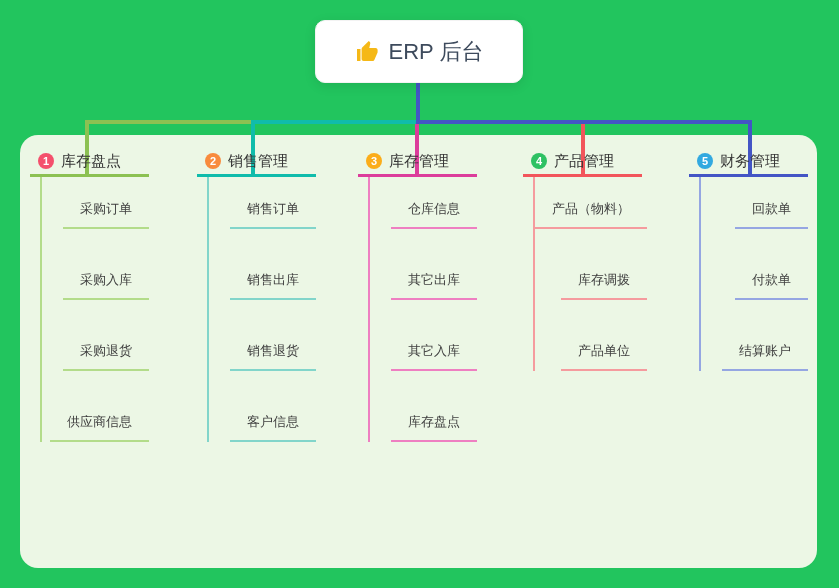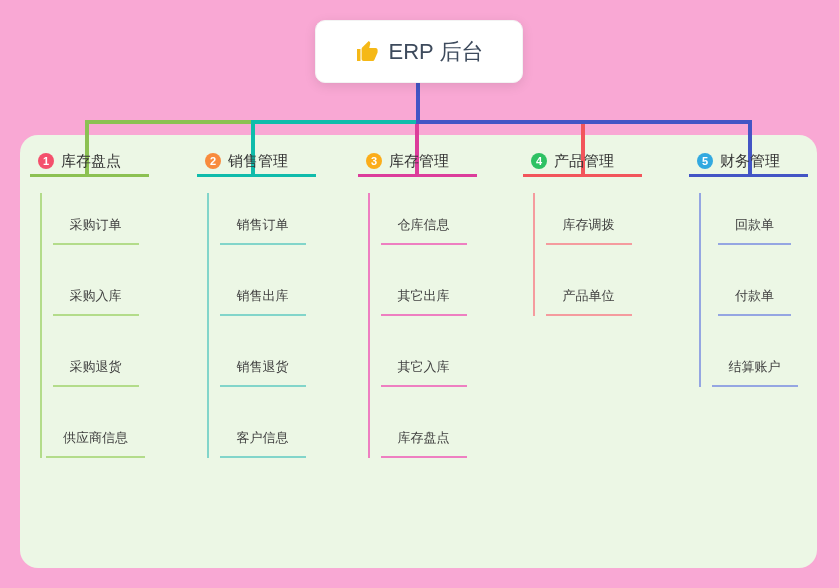--- a/index.html
+++ b/index.html
@@ -1,19 +1,19 @@
 <!DOCTYPE html>
 <html><head>
 <meta charset="utf-8">
 <style>
   * { margin: 0; padding: 0; box-sizing: border-box; }
   html, body { background: #ffffff; }
   body { font-family: "Liberation Sans", "DejaVu Sans", sans-serif; }
 
-  .canvas { position: relative; width: 839px; height: 588px; background: #f9a8d4; overflow: hidden; }
+  .canvas { position: relative; width: 839px; height: 588px; background: #22c55e; overflow: hidden; }
 
   .panel {
     position: absolute; left: 20px; top: 135px; width: 797px; height: 433px;
     border-radius: 18px; z-index: 0;
   }
 
   .root-node {
     position: absolute; left: 315px; top: 20px; width: 208px; height: 63px;
     background: #fff; border-radius: 10px; border: 1px solid #f3f3f3;
     box-shadow: 0 3px 12px rgba(0,0,0,.10);
@@ -46,21 +46,21 @@
     border-bottom: 3px solid var(--main);
     font-size: 15px; font-weight: 500; color: #353535; white-space: nowrap;
   }
   .badge {
     width: 16px; height: 16px; border-radius: 50%; flex: none;
     background: var(--badge); color: #fff; font-size: 11px; font-weight: bold;
     display: flex; align-items: center; justify-content: center; line-height: 1;
   }
   .children {
     margin-left: 10px; border-left: 2px solid var(--light);
-    display: flex; flex-direction: column; align-items: center; margin-top: 16px;
+    display: flex; flex-direction: column; align-items: flex-end;
   }
   .child {
     height: 71px; padding: 0 17px 9px 17px;
     border-bottom: 2px solid var(--light);
     display: flex; align-items: flex-end;
     font-size: 13px; color: #3f3f3f; white-space: nowrap;
   }
   .child:first-child { height: 52px; }
 </style>
 </head>
@@ -149,20 +149,23 @@
         </div>
       </div>
     </div>
     <div class="branch pos-3" style="--main: #f2555b; --light: #f59b9e; --badge: #2ec163;">
       <div class="branch-header">
         <span class="badge">4</span>
         <span class="branch-label">产品管理</span>
       </div>
       <div class="children">
         <div class="child">
+          <span>产品（物料）</span>
+        </div>
+        <div class="child">
           <span>库存调拨</span>
         </div>
         <div class="child">
           <span>产品单位</span>
         </div>
       </div>
     </div>
     <div class="branch pos-4" style="--main: #4355c5; --light: #95a6e2; --badge: #32a9e0;">
       <div class="branch-header">
         <span class="badge">5</span>

